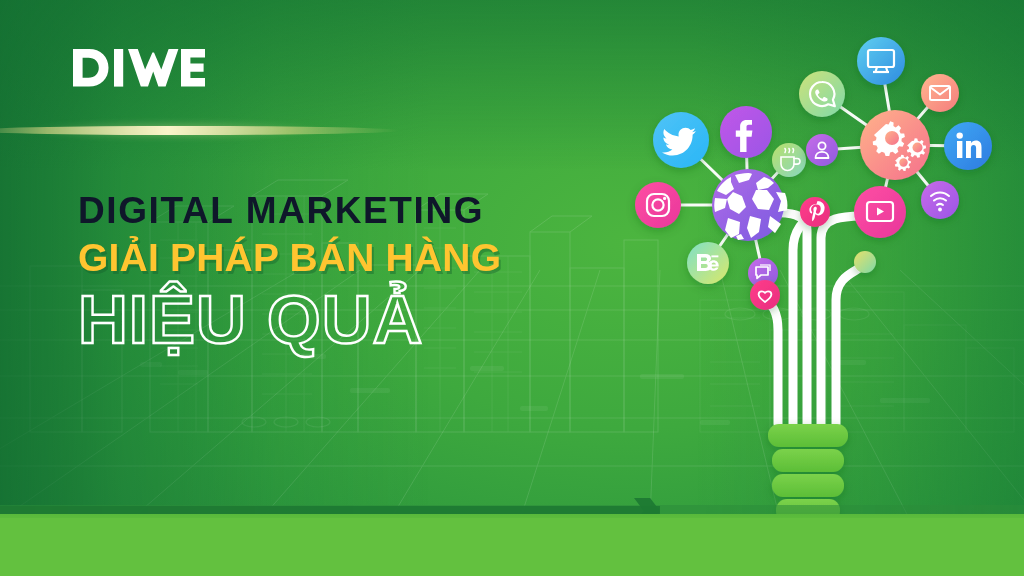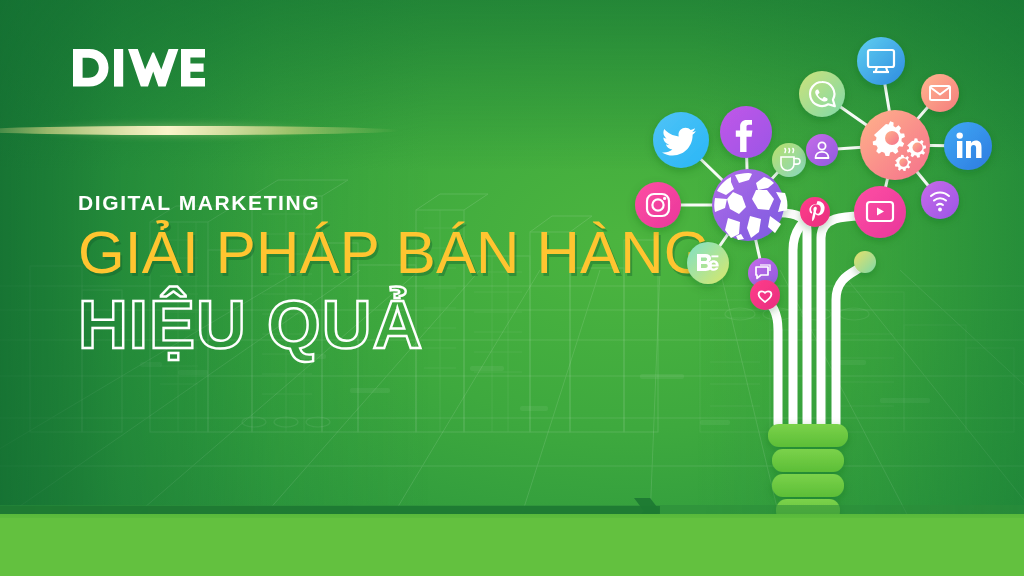--- a/index.html
+++ b/index.html
@@ -47,25 +47,25 @@
   .arrow-chev{position:absolute;left:634px;bottom:52px;width:26px;height:26px;
     background:#1E7A33;clip-path:polygon(0 0,62% 0,100% 50%,62% 100%,0 100%,38% 50%);opacity:.95;}
 
   
   .logo{position:absolute;left:73px;top:46px;}
   .logo svg{display:block;}
 
   
   .copy{position:absolute;left:78px;top:192px;width:620px;}
   .eyebrow{
-    color:#ffffff;font-size:21px;font-weight:bold;letter-spacing:1.6px;
+    color:#0f172a;font-size:37px;font-weight:bold;letter-spacing:1.6px;
     line-height:1;margin:0 0 9px 0;white-space:nowrap;
   }
   .headline{
-    color:#FFC530;font-size:60px;font-weight:normal;letter-spacing:.2px;
+    color:#FFC530;font-size:39px;font-weight:bold;letter-spacing:.2px;
     line-height:1.02;margin:0;white-space:nowrap;
     text-shadow:2px 3px 0 rgba(20,95,42,.40);
   }
   .outline{
     margin:6px 0 0 0;font-size:69px;font-weight:bold;letter-spacing:1px;
     line-height:1.05;white-space:nowrap;
     color:transparent;
     -webkit-text-stroke:2.4px #FFFFFF;
     paint-order:stroke fill;
   }

